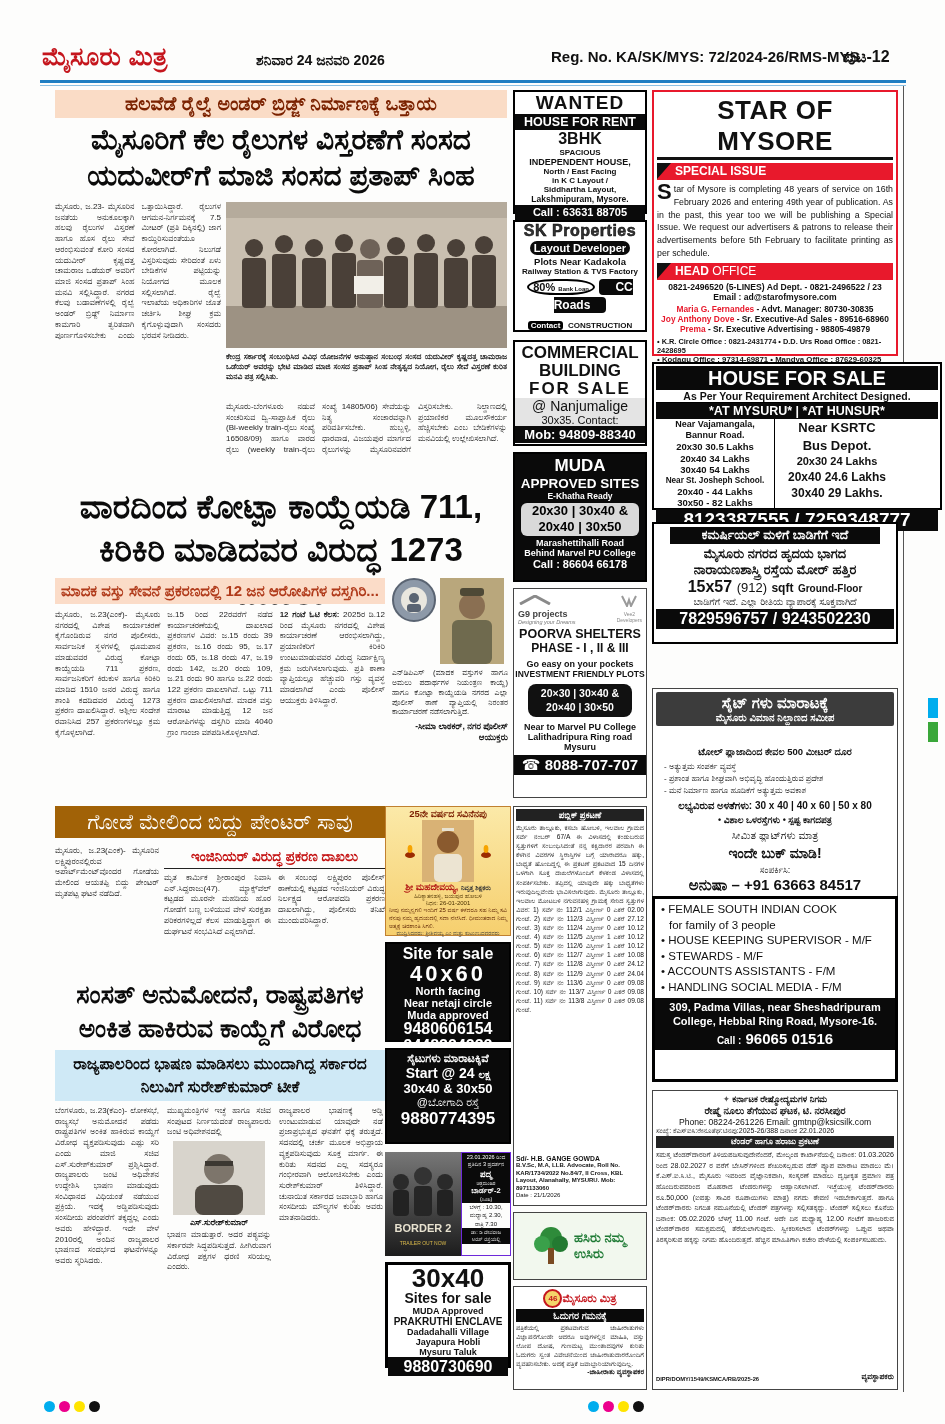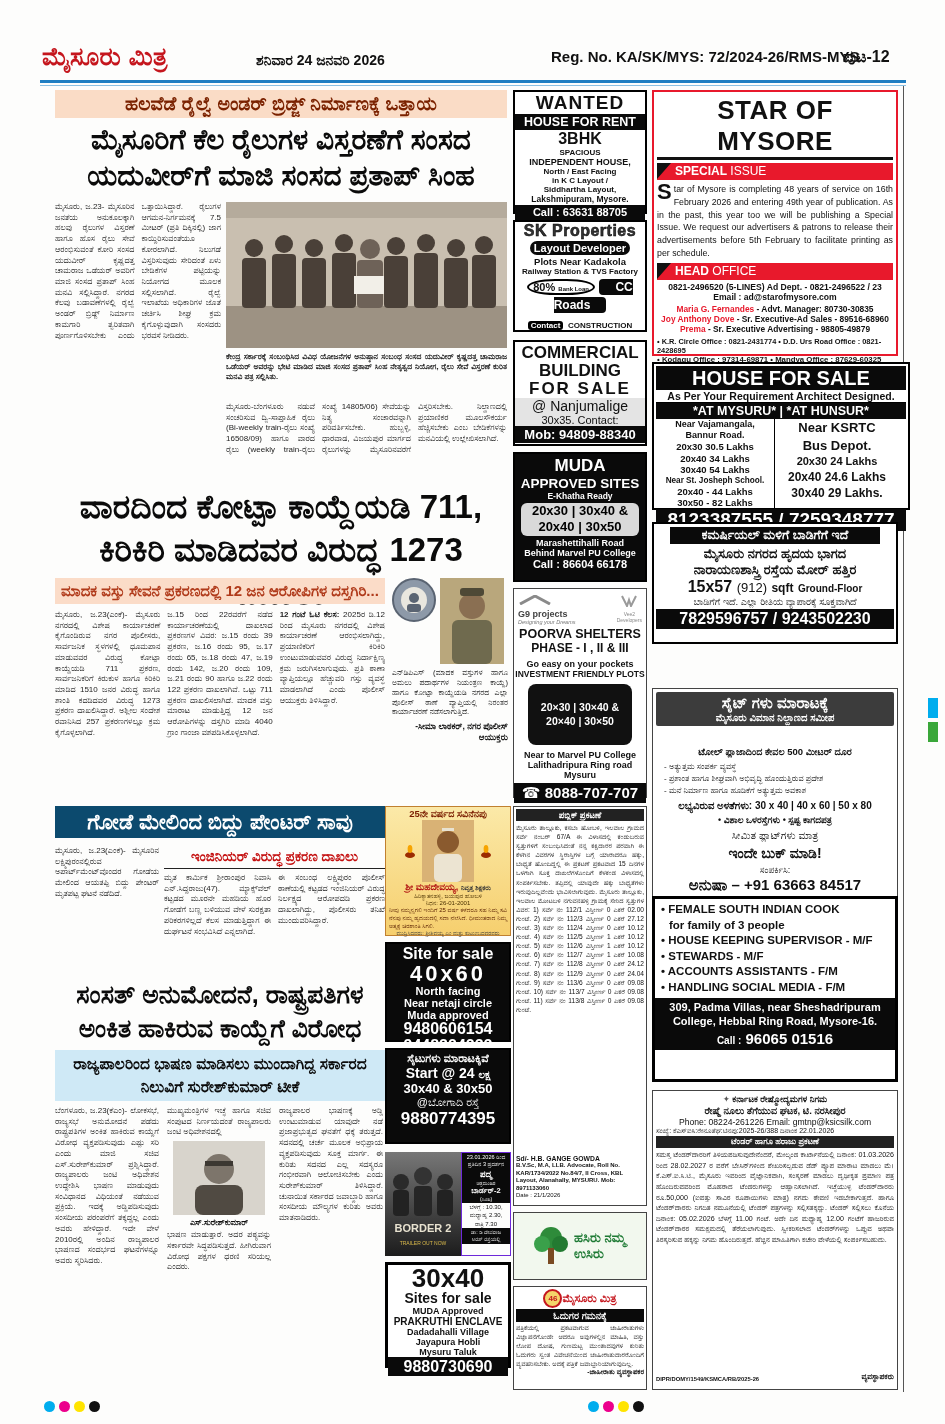--- a/index.html
+++ b/index.html
@@ -14,21 +14,21 @@
   .adbox{border:2px solid #000;background:#fff;box-sizing:border-box}
   .thinbox{border:1px solid #444;background:#fff;box-sizing:border-box}
   .masthead-logo{color:#c5161d;font-weight:800;font-size:25px;letter-spacing:.5px}
   .rule-blue{border-top:3px solid #1f7ec2;border-bottom:1px solid #8cc0e2;height:2px}
   .kicker{background:#fadcc6;color:#7b2200;font-weight:bold;font-size:19px;line-height:28px}
   .headline1{font-size:28px;line-height:1.28;font-weight:800;color:#0b0b0b}
   .headline2{font-size:33px;line-height:1.3;font-weight:800;color:#0b0b0b}
   .headline4{font-size:25px;line-height:1.35;font-weight:800;color:#0b0b0b}
   .subpink{background:#fbdcc8;color:#b03a1a;font-weight:bold;font-size:15px;line-height:26px}
   .subblue{background:#cfe9f6;color:#0b0b0b;font-weight:bold;font-size:15.5px;line-height:1.5}
-  .blackbar{background:#0c4a6e;color:#fff;font-weight:700}
+  .blackbar{background:#a16207;color:#fff;font-weight:400}
   .redsub{color:#c40f0f;font-weight:800;font-size:13.5px;border-bottom:1.5px solid #222;line-height:22px}
   .cols2{column-count:2;column-gap:7px}
   .cols3{column-count:3;column-gap:7px}
   .cap{font-size:7.6px;line-height:1.3;text-align:justify;color:#222}
   .starred{background:#e8192c;color:#fff}
   .flag{position:relative;padding-left:18px}
   .flag::before{content:"";position:absolute;left:0;top:0;border-top:16px solid #111;border-right:14px solid transparent}
   .dot{width:11px;height:11px;border-radius:50%;display:inline-block;margin-right:4px}
   .oval{border:2px solid #000;border-radius:50%/60%;display:inline-block;padding:0 4px}
   .chip{background:#000;color:#fff;border-radius:3px;padding:0 3px}
@@ -202,21 +202,21 @@
             <path d="M1 1 L6 11 L8 5 L10 11 L15 1" fill="none" stroke="#9a9a9a" stroke-width="2"></path>
           </svg>
         <div style="font-size:5px;color:#888">Vee2</div>
         <div style="font-size:5px;color:#888">Developers</div>
       </div>
     </div>
     <div class="b" style="font-size:12.5px">POORVA SHELTERS</div>
     <div class="b" style="font-size:12px">PHASE - I , II &amp; III</div>
     <div class="b" style="font-size:9px;margin-top:4px">Go easy on your pockets</div>
     <div class="b" style="font-size:8.5px">INVESTMENT FRIENDLY PLOTS</div>
-    <div class="g9size" style="font-size:10.5px;margin:5px 14px;padding:17px 0;line-height:1.3">
+    <div class="g9size" style="font-size:10.5px;margin:5px 14px;padding:3px 0;line-height:1.3">
       <div>20×30 | 30×40 &amp;</div>
       <div>20×40 | 30×50</div>
     </div>
     <div class="b" style="font-size:9px">Near to Marvel PU College</div>
     <div class="b" style="font-size:9px">Lalithadripura Ring road Mysuru</div>
     <div class="wb b" style="font-size:15px;line-height:20px;margin-top:3px"><span>☎</span> <span>8088-707-707</span></div>
   </div>
 
   <div class="abs thinbox" style="left:513px;top:806px;width:134px;height:400px;padding:2px">
     <div class="wb b c" style="font-size:8.5px;line-height:12px;background:#222">ಪಬ್ಲಿಕ್ ಪ್ರಕಟಣೆ</div>
@@ -338,35 +338,35 @@
     <div class="b" style="font-size:9px">MUDA Approved</div>
     <div class="b" style="font-size:10px">PRAKRUTHI ENCLAVE</div>
     <div class="b" style="font-size:9px">Dadadahalli Village</div>
     <div class="b" style="font-size:9px">Jayapura Hobli</div>
     <div class="b" style="font-size:9px">Mysuru Taluk</div>
     <div class="wb b" style="font-size:16px;line-height:19px">9880730690</div>
   </div>
 
   <div class="abs" style="left:652px;top:90px;width:246px;height:266px;border:2px solid #e8192c;box-sizing:border-box;background:#fff;padding:3px">
     <div class="c b" style="font-size:26px;letter-spacing:.5px;border-bottom:3px solid #111;font-family:'Liberation Sans',sans-serif">STAR OF MYSORE</div>
-    <div class="starred flag b" style="margin-top:3px;font-size:12px;line-height:17px"><span>SPECIAL</span><span style="font-weight:normal"> ISSUE</span></div>
+    <div class="starred flag b" style="margin-top:3px;font-size:12px;line-height:17px"><span>SPECIAL</span><span style="font-weight:bold"> ISSUE</span></div>
     <div class="j dropcap" style="font-size:8.8px;line-height:1.45;margin-top:3px">Star of Mysore is completing 48 years of service on 16th February 2026 and entering 49th year of publication. As in the past,  this year too we will be publishing a Special Issue. We request our advertisers &amp; patrons to release their advertisements before 5th February to facilitate printing as per schedule.</div>
     <div class="starred flag b" style="margin-top:3px;font-size:12px;line-height:17px"><span>HEAD</span><span style="font-weight:normal"> OFFICE</span></div>
     <div class="c b" style="font-size:8.6px;margin-top:2px">0821-2496520 (5-LINES)  Ad Dept. - 0821-2496522 / 23</div>
     <div class="c b" style="font-size:8.6px">Email : ad@starofmysore.com</div>
     <div class="c" style="font-size:8.4px;margin-top:2px"><span class="b" style="color:#e8192c">Maria G. Fernandes</span><span class="b"> - Advt. Manager: 80730-30835</span></div>
     <div class="c" style="font-size:8.4px"><span class="b" style="color:#e8192c">Joy Anthony Dove</span><span class="b"> - Sr. Executive-Ad Sales - 89516-68960</span></div>
     <div class="c" style="font-size:8.4px"><span class="b" style="color:#e8192c">Prema</span><span class="b"> - Sr. Executive Advertising  - 98805-49879</span></div>
     <div class="b" style="font-size:7.4px;margin-top:3px">• K.R. Circle Office : 0821-2431774 • D.D. Urs Road Office : 0821-2428695</div>
     <div class="b" style="font-size:7.8px">• Kodagu Office : 97314-69871 • Mandya Office : 87629-60325</div>
     <div class="b" style="font-size:7.8px">• Chamarajanagar :  92422-65657  • T.N. Pura :  94483-05750</div>
     <div class="b" style="font-size:7.8px">• Nanjangud :  98805-09200   •  Bengaluru : 98440-46761</div>
   </div>
 
-  <div class="abs adbox" style="left:652px;top:362px;width:258px;height:148px;padding:2px">
+  <div class="abs adbox" style="left:652px;top:362px;width:290px;height:148px;padding:2px">
     <div class="wb b c" style="font-size:20px;line-height:24px">HOUSE FOR SALE</div>
     <div class="b c" style="font-size:10.5px;border-bottom:1px solid #000">As Per Your Requirement Architect Designed.</div>
     <div class="wb b c" style="font-size:12.5px;line-height:16px"><span>*AT MYSURU*</span> | <span>*AT HUNSUR*</span></div>
     <div style="display:flex">
       <div class="c b" style="width:118px;font-size:9px;line-height:1.22;border-right:1.5px solid #000">
         <div>Near Vajamangala,</div>
           <div>Bannur Road.</div>
         <div style="font-size:9.5px">20x30 30.5 Lakhs</div>
         <div style="font-size:9.5px">20x40 34 Lakhs</div>
         <div style="font-size:9.5px">30x40 54 Lakhs</div>
@@ -407,21 +407,21 @@
     </div>
     <div class="b" style="font-size:10px">ಲಭ್ಯವಿರುವ  ಅಳತೆಗಳು: 30 x 40 | 40 x 60 | 50 x 80</div>
     <div class="b" style="font-size:9px;margin-top:3px">• ವಿಶಾಲ ಒಳರಸ್ತೆಗಳು • ಸ್ಪಷ್ಟ ಕಾಗದಪತ್ರ</div>
     <div style="font-size:10.5px;margin-top:3px">ಸೀಮಿತ ಪ್ಲಾಟ್‌ಗಳು ಮಾತ್ರ</div>
     <div class="b" style="font-size:14px;margin-top:3px">ಇಂದೇ ಬುಕ್ ಮಾಡಿ!</div>
     <div style="font-size:9px;margin-top:3px">ಸಂಪರ್ಕಿಸಿ:</div>
     <div class="b" style="font-size:15px">ಅನುಷಾ – +91 63663 84517</div>
   </div>
 
   <div class="abs adbox" style="left:652px;top:896px;width:246px;height:186px;border-width:3px">
-    <div style="padding:3px 6px;font-weight:700;font-size:11.5px;line-height:1.35">
+    <div style="padding:3px 6px;font-weight:400;font-size:11.5px;line-height:1.35">
       <div>• <span>FEMALE SOUTH INDIAN COOK</span></div>
       <div style="padding-left:8px">for family of 3 people</div>
       <div>• <span>HOUSE KEEPING SUPERVISOR - M/F</span></div>
       <div>• <span>STEWARDS - M/F</span></div>
       <div>• <span>ACCOUNTS ASSISTANTS - F/M</span></div>
       <div>• <span>HANDLING SOCIAL MEDIA - F/M</span></div>
     </div>
     <div class="wb c" style="font-size:11px;font-weight:800;line-height:1.3;padding:2px 0">
       <div>309, Padma Villas, near Sheshadripuram</div>
       <div>College,  Hebbal Ring Road, Mysore-16.</div>

